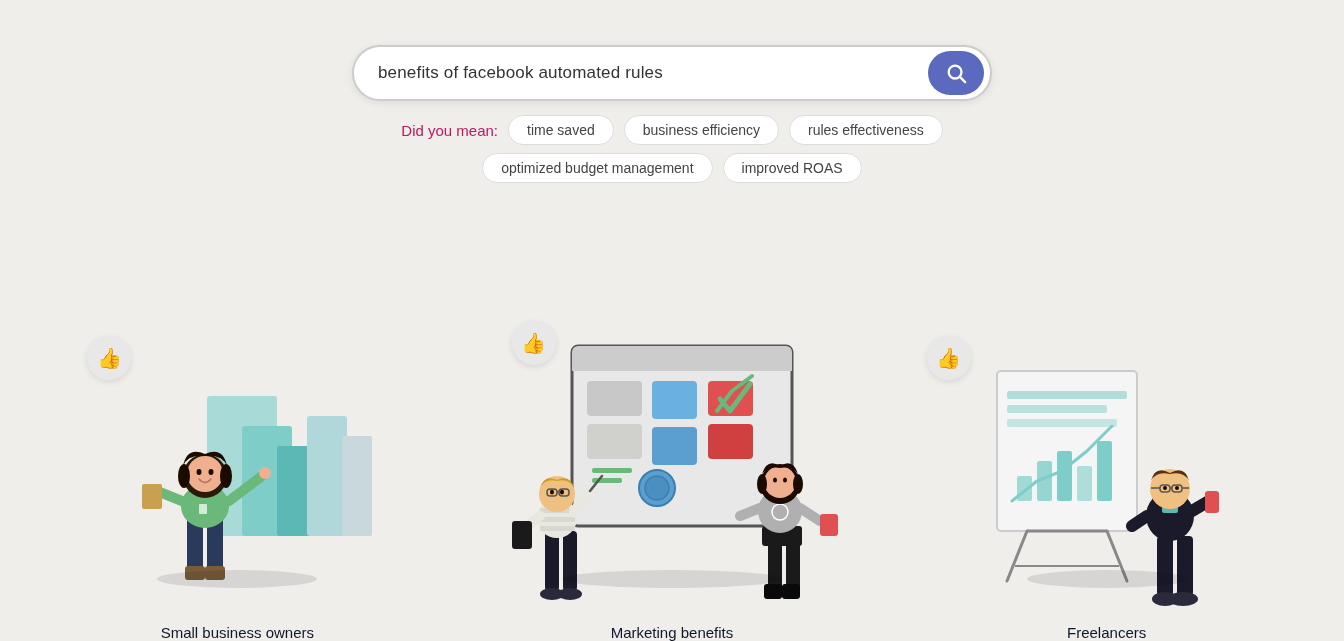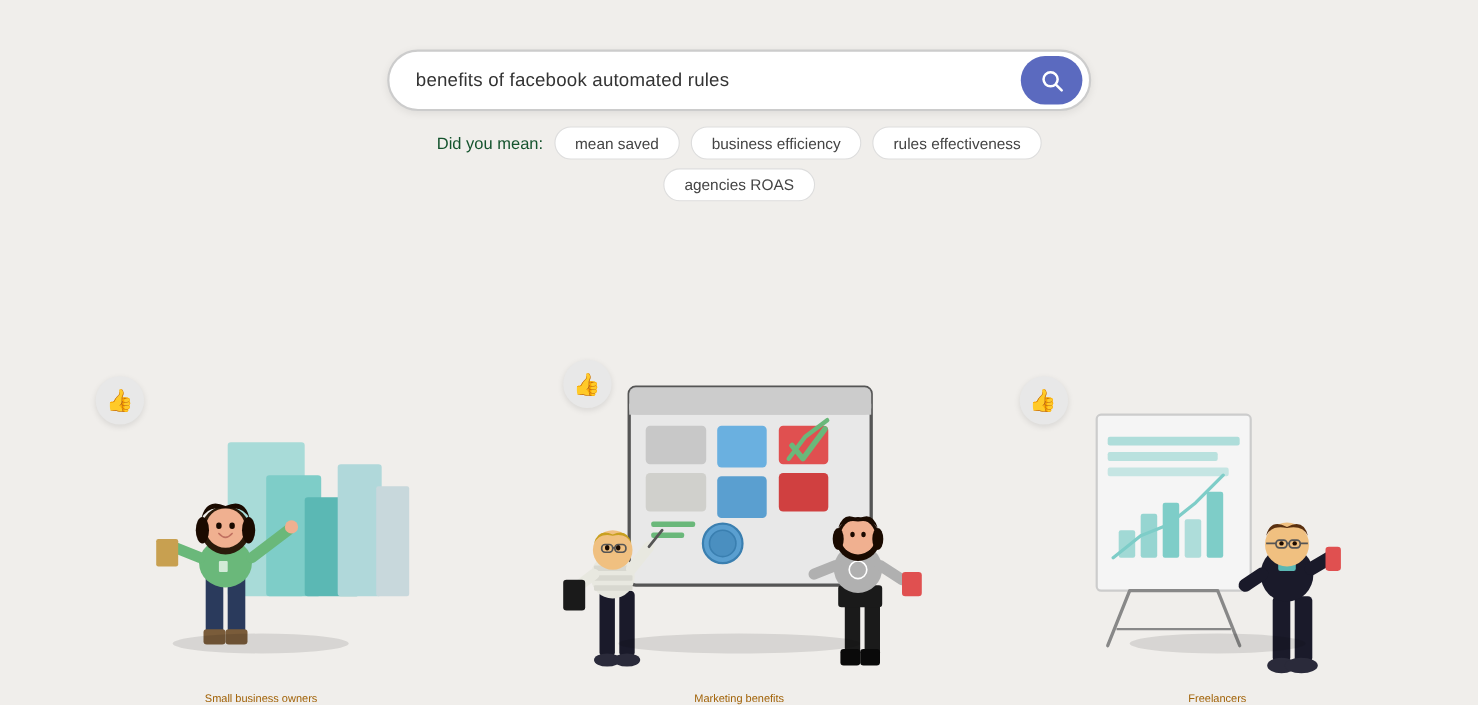--- a/index.html
+++ b/index.html
@@ -56,21 +56,21 @@
       flex-shrink: 0;
     }
 
     .search-icon-svg {
       width: 22px;
       height: 22px;
     }
 
     .did-you-mean {
       font-size: 15px;
-      color: #14532d;
+      color: #be185d;
       font-weight: 400;
     }
 
     .suggestion-chip {
       background: #fff;
       border: 1.5px solid #ddd;
       border-radius: 50px;
       padding: 6px 18px;
       font-size: 14px;
       color: #444;
@@ -89,22 +89,22 @@
     }
 
     .ill-item {
       display: flex;
       flex-direction: column;
       align-items: center;
       position: relative;
     }
 
     .ill-label {
-      font-size: 10px;
-      color: #a16207;
+      font-size: 15px;
+      color: #0f172a;
       margin-top: 8px;
       text-align: center;
     }
 
     
     .shadow-ellipse {
       width: 180px;
       height: 18px;
       background: rgba(0,0,0,0.10);
       border-radius: 50%;
@@ -183,26 +183,27 @@
       <svg class="search-icon-svg" viewBox="0 0 24 24" fill="none" stroke="white" stroke-width="2.5" stroke-linecap="round" stroke-linejoin="round">
         <circle cx="11" cy="11" r="7"></circle>
         <line x1="16.5" y1="16.5" x2="22" y2="22"></line>
       </svg>
     </button>
   </div>
 
   <div class="suggestions-wrapper">
     <div class="suggestions-row">
       <span class="did-you-mean">Did you mean:</span>
-      <span class="suggestion-chip">mean saved</span>
+      <span class="suggestion-chip">time saved</span>
       <span class="suggestion-chip">business efficiency</span>
       <span class="suggestion-chip">rules effectiveness</span>
     </div>
     <div class="suggestions-row">
-      <span class="suggestion-chip">agencies ROAS</span>
+      <span class="suggestion-chip">optimized budget management</span>
+      <span class="suggestion-chip">improved ROAS</span>
     </div>
   </div>
 </div>
 
 <div class="illustrations">
 
   <div class="ill-item">
     <div class="small-biz-scene">
 
       <div class="thumbs-bubble" style="left:10px; top:10px;">👍</div>

